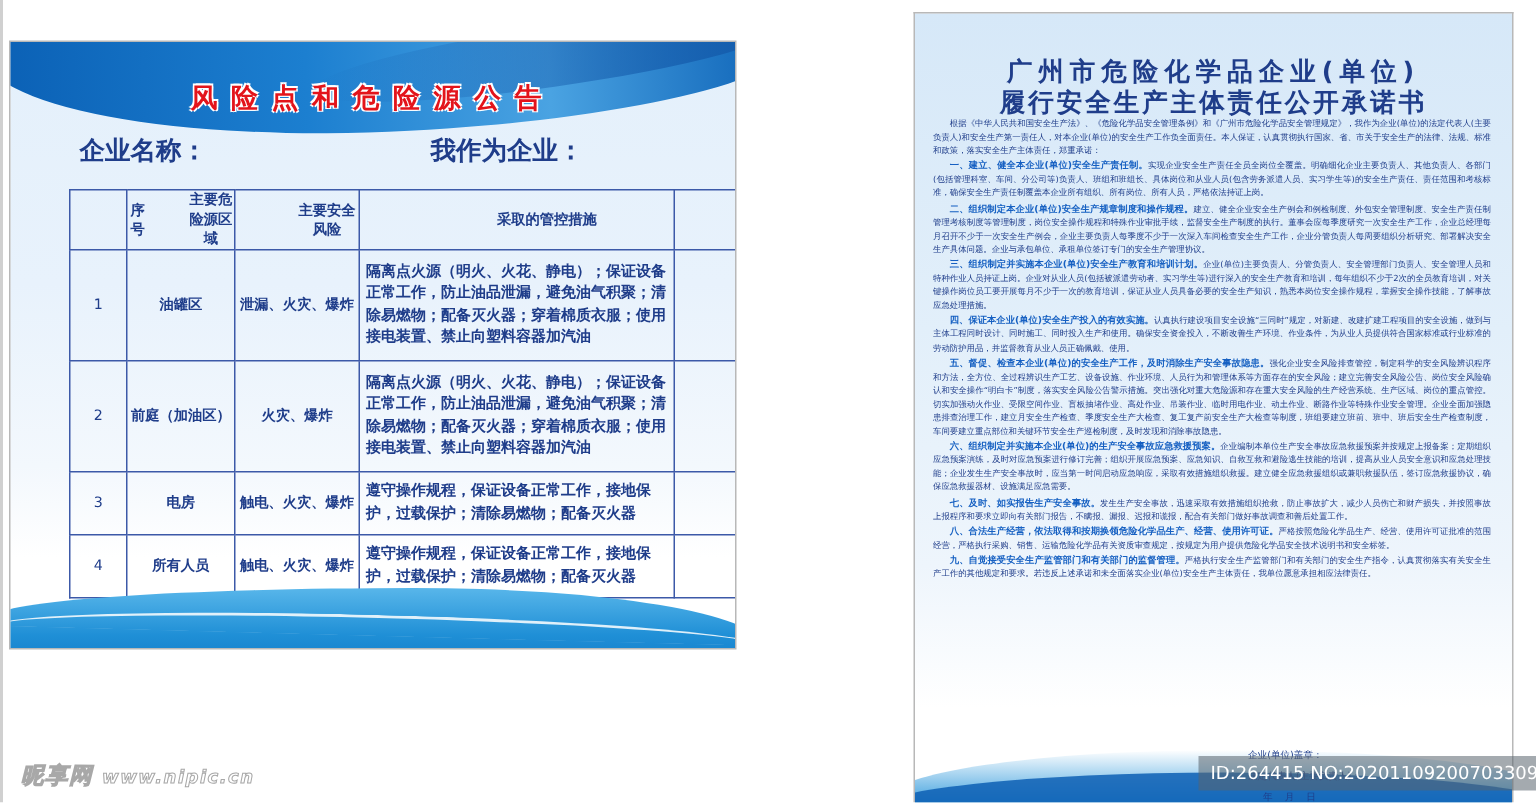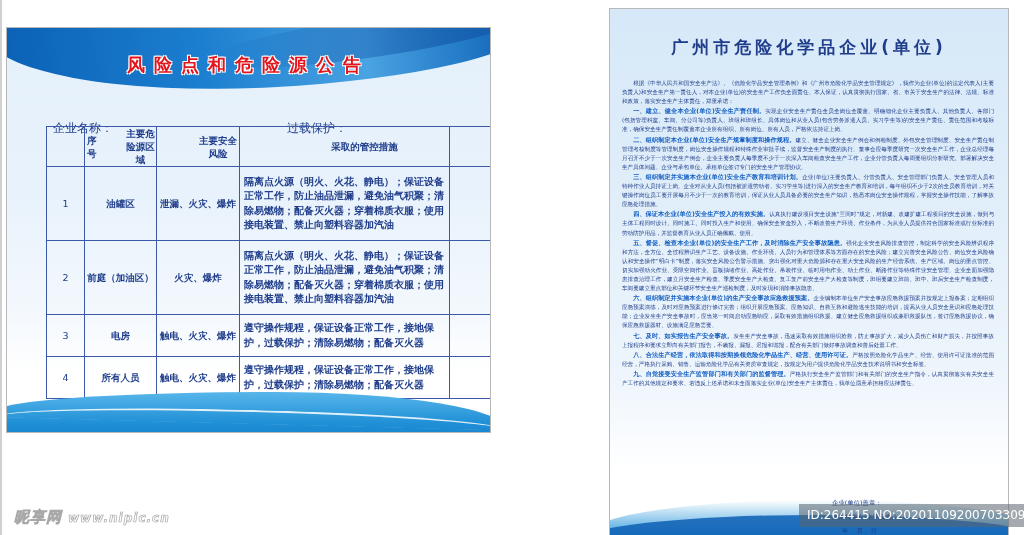--- a/index.html
+++ b/index.html
@@ -23,21 +23,21 @@
       position: absolute; left: 200px; top: -10px; width: 320px; height: 40px;
       background: linear-gradient(90deg, rgba(255,255,255,0) 0%, rgba(20,90,170,0.9) 100%);
       transform: rotate(-8deg); border-radius: 50%;
     }
     .board-left .title {
       position: absolute; left: 0; right: 0; top: 25px; text-align: center;
       font-family: "DejaVu Sans", sans-serif; font-weight: bold;
       font-size: 18px; letter-spacing: 9px; color: #e3141b;
       text-shadow: 1px 1px 0 #ffffff, -1px -1px 0 #ffffff, 1px -1px 0 #ffffff, -1px 1px 0 #ffffff;
     }
-    .board-left .meta-row { position: absolute; top: 92px; font-size: 12px; font-weight: normal; color: #1f3d8a; }
+    .board-left .meta-row { position: absolute; top: 61px; font-size: 17px; font-weight: bold; color: #1f3d8a; }
     .board-left .meta-company { left: 46px; }
     .board-left .meta-level { left: 280px; }
     .board-left .bottom-wave {
       position: absolute; left: -10px; bottom: -30px; width: 510px; height: 70px;
       background: linear-gradient(180deg, #58b6ea 0%, #1f8fd6 45%, #0b6ec0 100%);
       border-radius: 60% 50% 0 0 / 30% 60% 0 0;
     }
     .board-left .bottom-wave2 {
       position: absolute; left: -10px; bottom: 8px; width: 510px; height: 14px;
       border-top: 2px solid rgba(255,255,255,0.85);
@@ -107,21 +107,21 @@
 <body>
 
 <div class="page">
   <div class="left-edge"></div>
 
   <div class="board-left">
     <div class="top-band"></div>
     <div class="top-band2"></div>
     <div class="title">风险点和危险源公告</div>
     <div class="meta-row meta-company">企业名称：</div>
-    <div class="meta-row meta-level">过载保护：</div>
+    <div class="meta-row meta-level">我作为企业：</div>
 
     <table class="risk">
       <colgroup>
         <col style="width:38px">
         <col style="width:72px">
         <col style="width:83px">
         <col style="width:210px">
         <col style="width:76px">
       </colgroup>
       <thead>
@@ -164,20 +164,21 @@
         </tr>
       </tbody>
     </table>
 
     <div class="bottom-wave"></div>
     <div class="bottom-wave2"></div>
   </div>
 
   <div class="board-right">
     <div class="r-title t1">广州市危险化学品企业(单位)</div>
+    <div class="r-title t2">履行安全生产主体责任公开承诺书</div>
 
     <div class="body">
       <p>根据《中华人民共和国安全生产法》、《危险化学品安全管理条例》和《广州市危险化学品安全管理规定》，我作为企业(单位)的法定代表人(主要负责人)和安全生产第一责任人，对本企业(单位)的安全生产工作负全面责任。本人保证，认真贯彻执行国家、省、市关于安全生产的法律、法规、标准和政策，落实安全生产主体责任，郑重承诺：</p>
       <p><span class="heading">一、建立、健全本企业(单位)安全生产责任制。</span><span>实现企业安全生产责任全员全岗位全覆盖。明确细化企业主要负责人、其他负责人、各部门(包括管理科室、车间、分公司等)负责人、班组和班组长、具体岗位和从业人员(包含劳务派遣人员、实习学生等)的安全生产责任、责任范围和考核标准，确保安全生产责任制覆盖本企业所有组织、所有岗位、所有人员，严格依法持证上岗。</span></p>
       <p><span class="heading">二、组织制定本企业(单位)安全生产规章制度和操作规程。</span><span>建立、健全企业安全生产例会和例检制度、外包安全管理制度、安全生产责任制管理考核制度等管理制度，岗位安全操作规程和特殊作业审批手续，监督安全生产制度的执行。董事会应每季度研究一次安全生产工作，企业总经理每月召开不少于一次安全生产例会，企业主要负责人每季度不少于一次深入车间检查安全生产工作，企业分管负责人每周要组织分析研究、部署解决安全生产具体问题。企业与承包单位、承租单位签订专门的安全生产管理协议。</span></p>
       <p><span class="heading">三、组织制定并实施本企业(单位)安全生产教育和培训计划。</span><span>企业(单位)主要负责人、分管负责人、安全管理部门负责人、安全管理人员和特种作业人员持证上岗。企业对从业人员(包括被派遣劳动者、实习学生等)进行深入的安全生产教育和培训，每年组织不少于2次的全员教育培训，对关键操作岗位员工要开展每月不少于一次的教育培训，保证从业人员具备必要的安全生产知识，熟悉本岗位安全操作规程，掌握安全操作技能，了解事故应急处理措施。</span></p>
       <p><span class="heading">四、保证本企业(单位)安全生产投入的有效实施。</span><span>认真执行建设项目安全设施“三同时”规定，对新建、改建扩建工程项目的安全设施，做到与主体工程同时设计、同时施工、同时投入生产和使用。确保安全资金投入，不断改善生产环境、作业条件，为从业人员提供符合国家标准或行业标准的劳动防护用品，并监督教育从业人员正确佩戴、使用。</span></p>
       <p><span class="heading">五、督促、检查本企业(单位)的安全生产工作，及时消除生产安全事故隐患。</span><span>强化企业安全风险排查管控，制定科学的安全风险辨识程序和方法，全方位、全过程辨识生产工艺、设备设施、作业环境、人员行为和管理体系等方面存在的安全风险；建立完善安全风险公告、岗位安全风险确认和安全操作“明白卡”制度，落实安全风险公告警示措施。突出强化对重大危险源和存在重大安全风险的生产经营系统、生产区域、岗位的重点管控。切实加强动火作业、受限空间作业、盲板抽堵作业、高处作业、吊装作业、临时用电作业、动土作业、断路作业等特殊作业安全管理。企业全面加强隐患排查治理工作，建立月安全生产检查、季度安全生产大检查、复工复产前安全生产大检查等制度，班组要建立班前、班中、班后安全生产检查制度，车间要建立重点部位和关键环节安全生产巡检制度，及时发现和消除事故隐患。</span></p>
       <p><span class="heading">六、组织制定并实施本企业(单位)的生产安全事故应急救援预案。</span><span>企业编制本单位生产安全事故应急救援预案并按规定上报备案；定期组织应急预案演练，及时对应急预案进行修订完善；组织开展应急预案、应急知识、自救互救和避险逃生技能的培训，提高从业人员安全意识和应急处理技能；企业发生生产安全事故时，应当第一时间启动应急响应，采取有效措施组织救援。建立健全应急救援组织或兼职救援队伍，签订应急救援协议，确保应急救援器材、设施满足应急需要。</span></p>
       <p><span class="heading">七、及时、如实报告生产安全事故。</span><span>发生生产安全事故，迅速采取有效措施组织抢救，防止事故扩大，减少人员伤亡和财产损失，并按照事故上报程序和要求立即向有关部门报告，不瞒报、漏报、迟报和谎报，配合有关部门做好事故调查和善后处置工作。</span></p>

